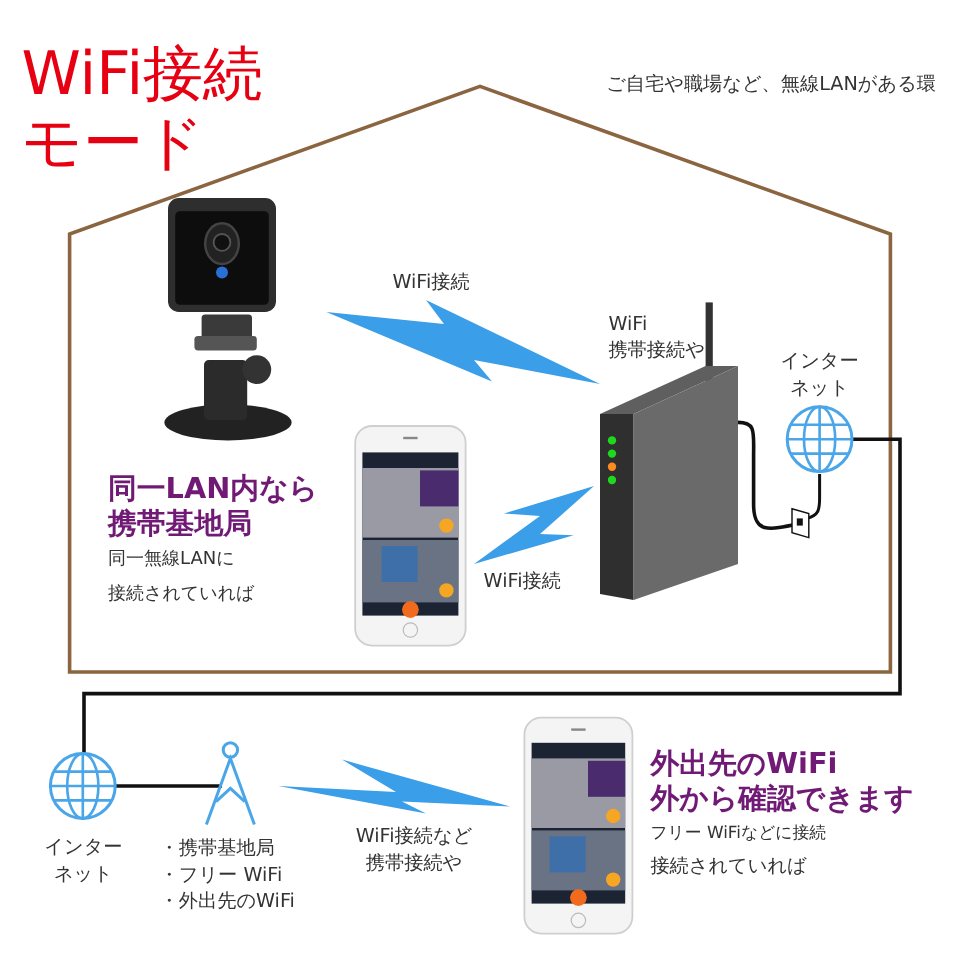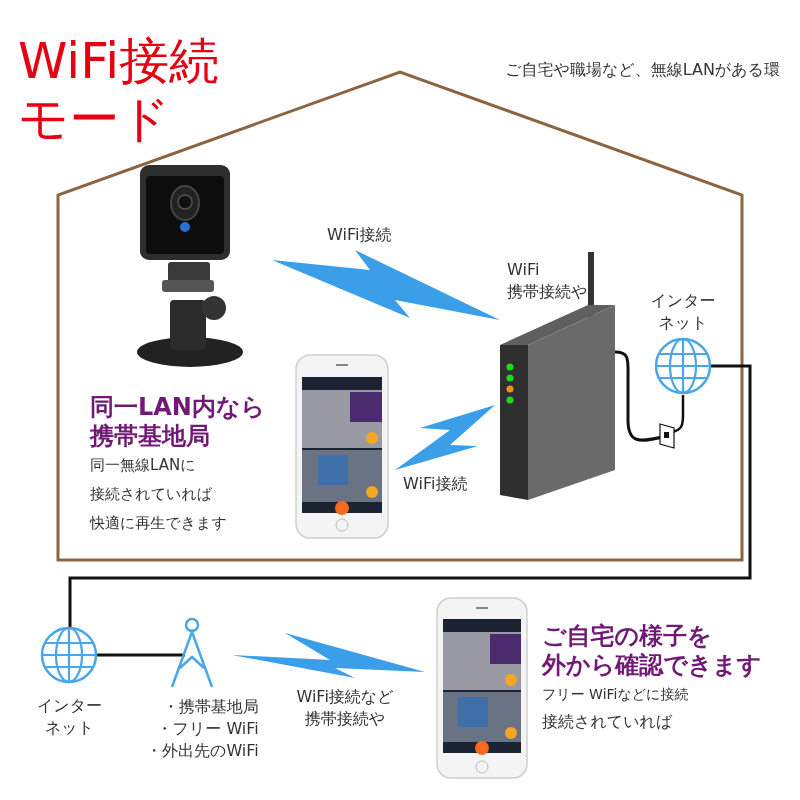--- a/index.html
+++ b/index.html
@@ -137,37 +137,36 @@
 <div class="abs lbl center" style="left:638px; top:290px; width:90px;">
   <div>インター</div>
   <div>ネット</div>
 </div>
 
 <div class="abs" style="left:90px; top:393px;">
   <div class="head">同一LAN内なら</div>
   <div class="head">携帯基地局</div>
   <div class="body">同一無線LANに</div>
   <div class="body">接続されていれば</div>
-  <div class="body">快適に再生できます</div>
 </div>
 
 <div class="abs lbl center" style="left:22px; top:695px; width:95px;">
   <div>インター</div>
   <div>ネット</div>
 </div>
 
-<div class="abs lbl" style="left:146px; top:696px;text-align:right;">
+<div class="abs lbl" style="left:133px; top:696px;">
   <div>・携帯基地局</div>
   <div>・フリー WiFi</div>
   <div>・外出先のWiFi</div>
 </div>
 
 <div class="abs lbl center" style="left:275px; top:686px; width:140px;">
   <div>WiFi接続など</div>
   <div>携帯接続や</div>
 </div>
 
 <div class="abs" style="left:542px; top:622px;">
-  <div class="head">ご自宅の様子を</div>
+  <div class="head">外出先のWiFi</div>
   <div class="head">外から確認できます</div>
   <div class="body" style="font-size:14px; line-height:28px;">フリー WiFiなどに接続</div>
   <div class="body" style="font-size:16px; line-height:28px;">接続されていれば</div>
 </div>
 
 </body></html>

